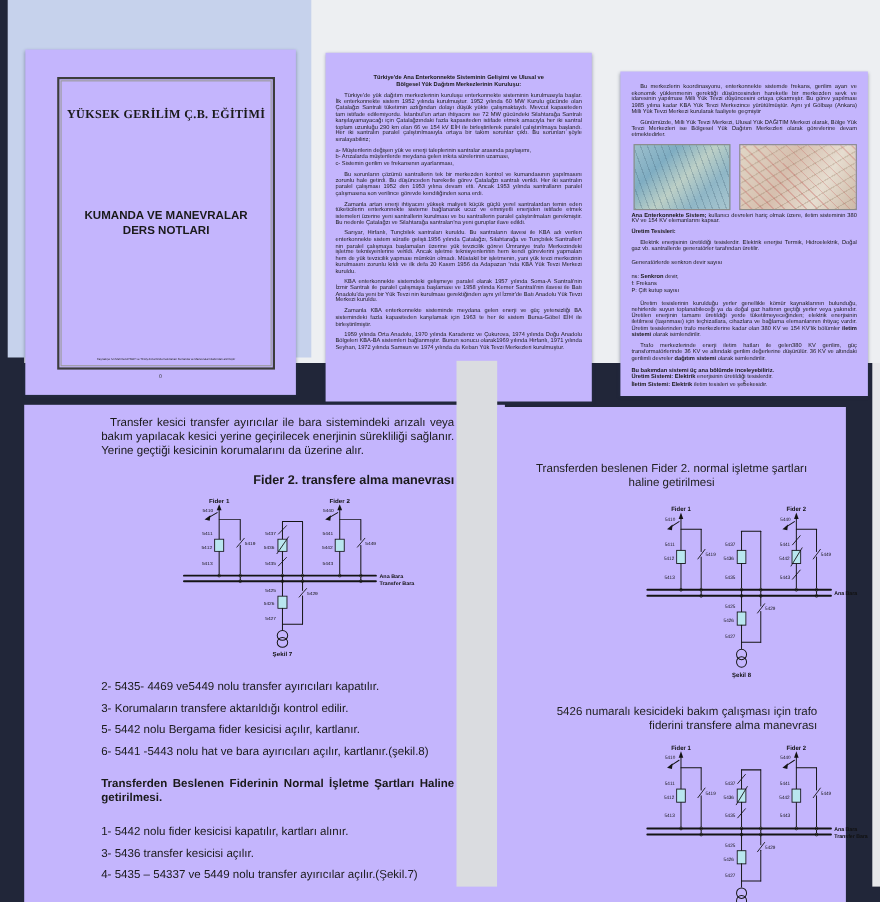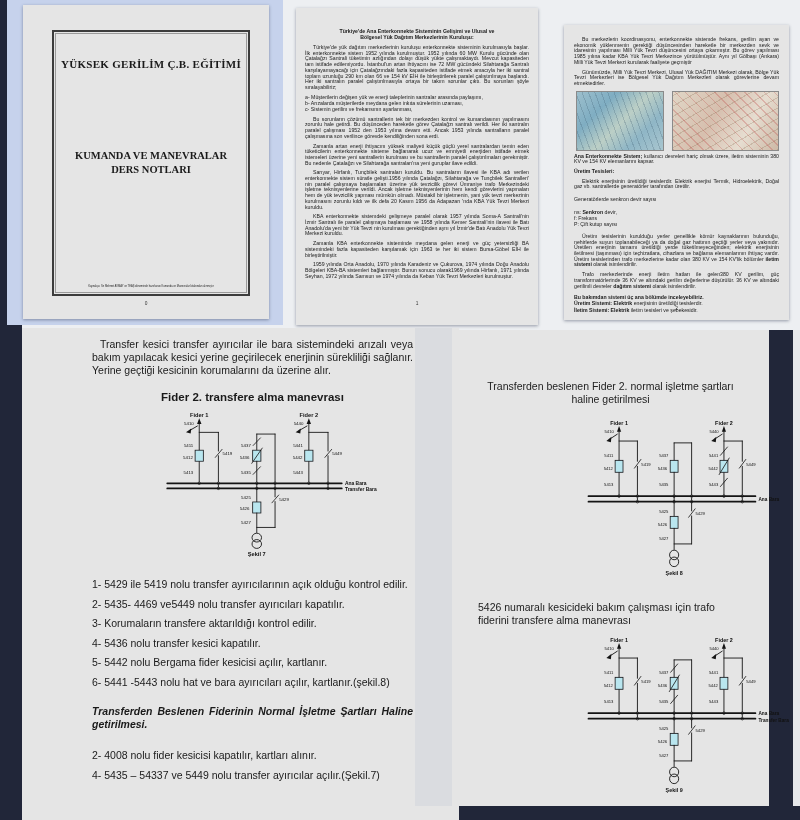--- a/index.html
+++ b/index.html
@@ -1,35 +1,35 @@
 <!DOCTYPE html>
 <html><head>
 <meta charset="utf-8">
 <style>
   html,body{margin:0;padding:0;background:#212639;}
   .stage{position:relative;width:800px;height:820px;background:#212639;overflow:hidden;
          font-family:"Liberation Sans",sans-serif;color:#1a1a1a;}
   .top-band{position:absolute;left:22px;top:0;width:778px;height:330px;background:#edeff2;}
   .sel-frame{position:absolute;left:7px;top:0;width:276px;height:325px;background:#c6d2ec;}
-  .page{position:absolute;background:#e5e5e5;box-shadow:0 1px 3px rgba(40,50,75,.45);}
+  .page{position:absolute;background:#c4b5fd;box-shadow:0 1px 3px rgba(40,50,75,.45);margin-top:40px;}
   .p0{left:23px;top:5px;width:246px;height:314px;}
   .p1{left:296px;top:8px;width:242px;height:317px;}
   .p2{left:564px;top:25px;width:225px;height:295px;}
   .pleft{left:22px;top:328px;width:393px;height:516px;box-shadow:none;padding-left:44px;}
   .gap-strip{position:absolute;left:415px;top:328px;width:37px;height:478px;background:#dadce0;}
   .pright{left:452px;top:330px;width:317px;height:476px;box-shadow:none;overflow:visible;}
   .right-strip{position:absolute;left:793px;top:330px;width:7px;height:476px;background:#e6e7ea;}
 
   
   .coverbox{position:absolute;left:29px;top:25px;width:194px;height:262px;border:2px solid #3c3c3c;}
   .coverinner{position:absolute;left:1px;top:1px;right:1px;bottom:1px;border:1px solid #9a9a9a;}
   .cover-title{margin-top:24px;text-align:center;font-family:"Liberation Serif",serif;
                font-weight:bold;font-size:11px;letter-spacing:.3px;white-space:nowrap;}
   .cover-sub{position:absolute;left:0;right:0;top:115px;text-align:center;
-             font-family:Liberation Serif, serif;font-weight:bold;font-size:10.5px;line-height:14px;}
+             font-family:Liberation Sans, sans-serif;font-weight:bold;font-size:10.5px;line-height:14px;}
   .cover-foot{position:absolute;left:4px;right:4px;bottom:4px;text-align:center;font-size:2.6px;color:#222;}
   .pagenum{position:absolute;left:0;right:0;text-align:center;font-size:4.8px;color:#333;}
 
   
   .tiny{font-size:5.2px;line-height:5.7px;text-align:justify;}
   .p1 .inner{padding:20px 9px 0 9px;}
   .p2 .inner{padding:8px 10px 0 10px;}
   .tiny p{margin:4px 0;text-indent:8px;}
   .tiny .noind{text-indent:0;margin:0.5px 0;}
   .tiny h4{margin:0 0 5px 0;padding:0 28px;text-align:center;font-size:5.2px;line-height:6px;}
@@ -41,32 +41,32 @@
   .map1{background-image:repeating-linear-gradient(70deg,rgba(60,90,110,.25) 0 1px,transparent 1px 6px),
         linear-gradient(135deg,#9dbfcc 0%,#7fadc2 28%,#bccfc6 52%,#8fb6c6 74%,#a9c6cf 100%);}
   .map2{width:106px;height:58px;border:1px solid #8a8a8a;
         background-image:repeating-linear-gradient(45deg,rgba(190,70,70,.28) 0 1px,transparent 1px 7px),
         repeating-linear-gradient(-30deg,rgba(120,90,60,.22) 0 1px,transparent 1px 9px),
         linear-gradient(120deg,#e0d6c6,#d6bfae 40%,#e6ddd0 70%,#cdb9a6);}
 
   
   .pleft .inner{padding:10px 46px 0 26px;font-size:10.5px;line-height:13px;}
   .intro{text-align:justify;text-indent:8px;margin:0;}
-  .fig-title{margin:14px 0 0 0;text-align:center;font-weight:bold;font-size:11.5px;}
+  .fig-title{margin:14px 0 0 0;text-align:right;font-weight:bold;font-size:11.5px;}
   .diag7{display:block;margin:8px 0 0 57px;width:232px;height:146px;}
   .steps{margin-top:20px;}
   .steps div{margin-bottom:6.5px;}
-  .jhead{margin:16px 0 0 0;font-weight:bold;text-align:justify;line-height:13.5px;font-style:italic;}
+  .jhead{margin:16px 0 0 0;font-weight:bold;text-align:justify;line-height:13.5px;}
   .jhead::after{content:"";display:inline-block;width:100%;}
   .steps2{margin-top:4px;}
   .steps2 div{margin-bottom:6.5px;}
 
   
   .pright .ctr{margin:50px 26px 0 26px;text-align:center;font-size:10.5px;line-height:12.5px;color:#222;}
-  .ctr2{margin:24px 26px 0 26px;text-align:left;font-size:10.5px;line-height:12.5px;color:#222;}
+  .ctr2{margin:24px 26px 0 26px;text-align:right;font-size:10.5px;line-height:12.5px;color:#222;}
   .diag8{display:block;margin:14px 0 0 119px;width:222px;height:158px;}
   .diag9{display:block;margin:10px 0 0 119px;width:222px;height:158px;}
   svg text{font-family:"Liberation Sans",sans-serif;}
 </style>
 </head>
 <body>
 
 <div class="stage">
   <div class="top-band"></div>
 
@@ -195,30 +195,29 @@
           <line x1="138" y1="90" x2="138" y2="100" stroke="#141414" stroke-width="1" stroke-linecap="round"></line>
           <line x1="134.6" y1="107" x2="142" y2="97.8" stroke="#141414" stroke-width="0.9" stroke-linecap="round"></line>
           <line x1="138" y1="105.5" x2="138" y2="136" stroke="#141414" stroke-width="1" stroke-linecap="round"></line>
           <line x1="138" y1="136" x2="118" y2="136" stroke="#141414" stroke-width="1" stroke-linecap="round"></line>
           <text x="142.5" y="104.5" font-size="4.8" text-anchor="start" font-weight="normal" fill="#111">5429</text>
           <circle cx="118" cy="148" r="5.2" fill="none" stroke="#141414" stroke-width="1"></circle>
           <circle cx="118" cy="155.5" r="5.2" fill="none" stroke="#141414" stroke-width="1"></circle>
           <text x="118" y="170" font-size="6.2" text-anchor="middle" font-weight="bold" fill="#111">Şekil 7</text>
         </svg>
       <div class="steps">
-        <div>1- 5429 ile 5419 nolu transfer ayırıcılarının açık olduğu kontrol edilir.</div>
         <div>2- 5435- 4469 ve5449 nolu transfer ayırıcıları kapatılır.</div>
         <div>3- Korumaların transfere aktarıldığı kontrol edilir.</div>
-        <div>4- 5436 nolu transfer kesici kapatılır.</div>
         <div>5- 5442 nolu Bergama fider kesicisi açılır, kartlanır.</div>
         <div>6- 5441 -5443 nolu hat ve bara ayırıcıları açılır, kartlanır.(şekil.8)</div>
       </div>
       <div class="jhead">Transferden Beslenen Fiderinin Normal İşletme Şartları Haline getirilmesi.</div>
       <div class="steps2">
-        <div>2- 4008 nolu fider kesicisi kapatılır, kartları alınır.</div>
+        <div>1- 5442 nolu fider kesicisi kapatılır, kartları alınır.</div>
+        <div>3-  5436 transfer kesicisi açılır.</div>
         <div>4- 5435 – 54337 ve 5449 nolu transfer ayırıcılar açılır.(Şekil.7)</div>
       </div>
     </div>
   </div>
 
   <div class="gap-strip"></div>
 
   <div class="page pright">
     <div class="ctr">Transferden beslenen Fider 2. normal işletme şartları haline getirilmesi</div>
     <svg class="diag8" viewBox="0 0 254 172" preserveAspectRatio="none">

